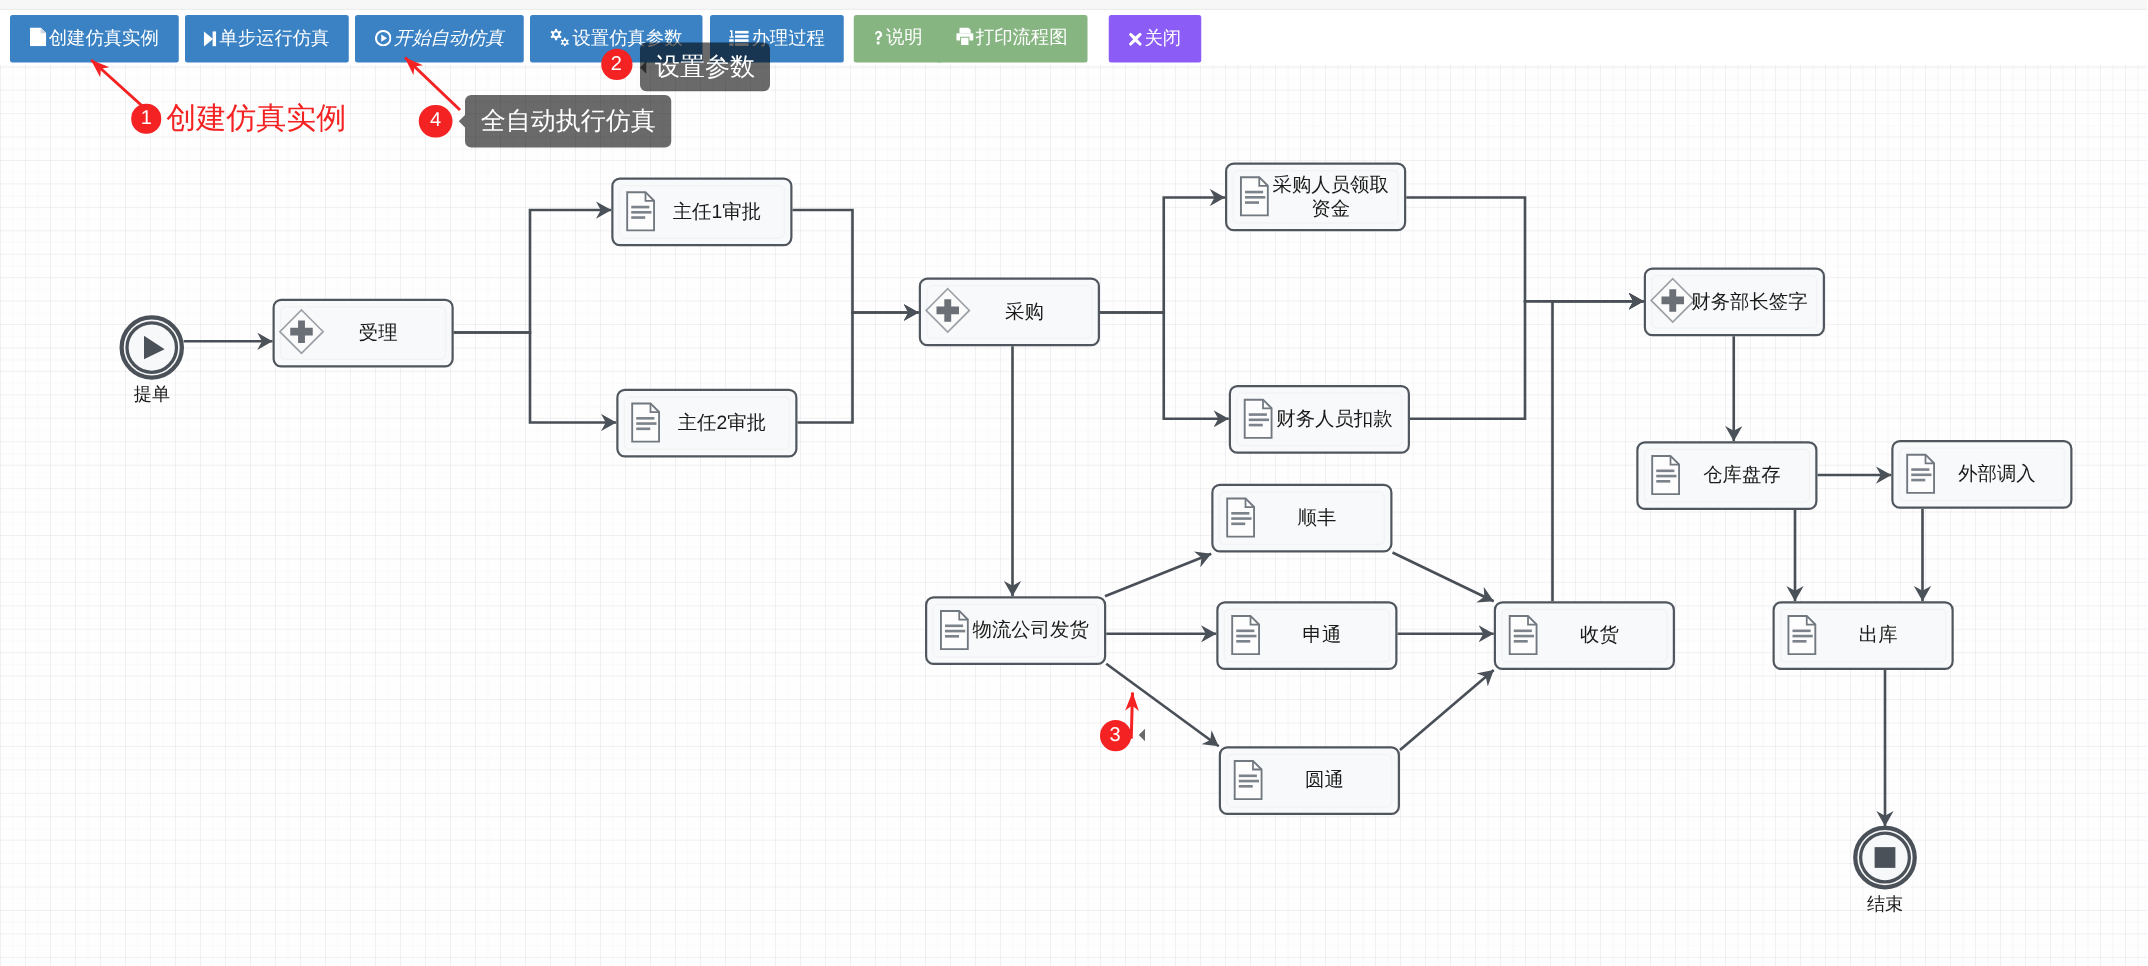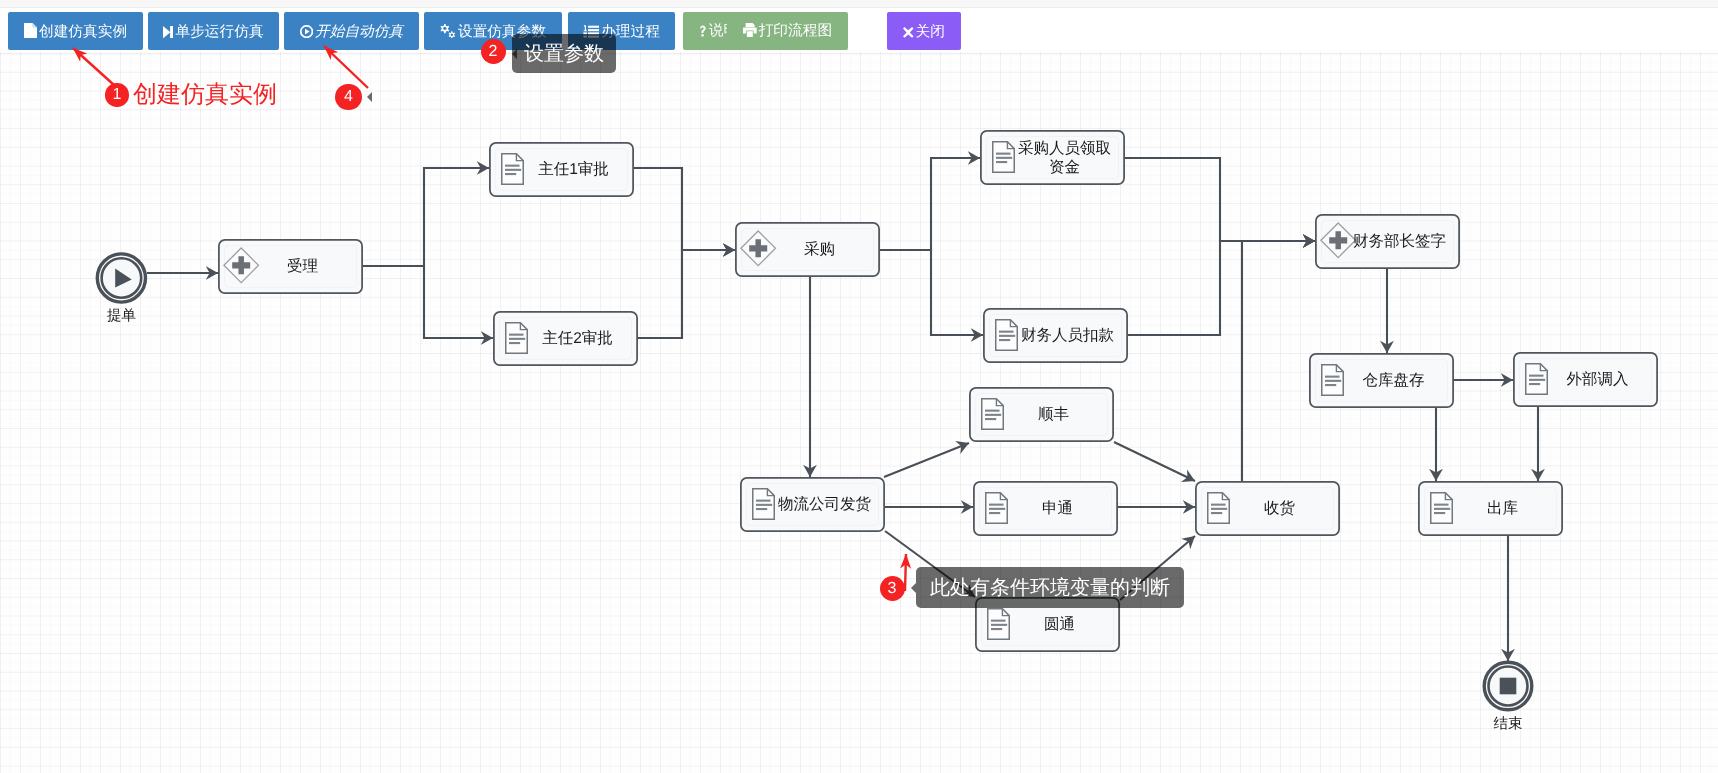--- a/index.html
+++ b/index.html
@@ -316,21 +316,21 @@
               <rect x="0.4" y="7.4" width="3.5" height="2.0"></rect>
               <rect x="0.4" y="10.6" width="3.5" height="2.0"></rect>
               <rect x="5.0" y="7.4" width="11" height="2.1"></rect>
               <rect x="5.0" y="10.6" width="11" height="2.1"></rect>
             </g>
           </svg></span><span>办理过程</span></button>
       <button class="btn green" style="left: 683px; width: 71px;"><span class="ico"><svg width="7.8" height="11.8" viewBox="0 0 7.8 11.8">
             <path d="M1.0,3.4 a2.85,2.85 0 1 1 4.45,2.45 c-0.75,0.45 -1.0,0.85 -1.0,1.5 l0,0.65 l-1.95,0 l0,-0.95 c0,-1.2 0.5,-1.8 1.4,-2.3 c0.6,-0.35 0.85,-0.65 0.85,-1.2 a1.25,1.25 0 0 0 -2.5,0 Z" fill="#fff"></path>
             <rect x="2.45" y="9.2" width="2.2" height="2.3" fill="#fff"></rect>
           </svg></span><span>说明</span></button>
-      <button class="btn green" style="left: 727px; width: 121px;"><span class="ico"><svg width="13.7" height="14" viewBox="0 0 13.7 14">
+      <button class="btn green" style="left: 749px; width: 121px;"><span class="ico"><svg width="13.7" height="14" viewBox="0 0 13.7 14">
             <path d="M2.6,0 L9.6,0 L11.6,2.0 L11.6,4.3 L2.6,4.3 Z" fill="#fff"></path>
             <path d="M0.6,4.6 L13.1,4.6 a0.6,0.6 0 0 1 0.6,0.6 L13.7,9.9 a0.6,0.6 0 0 1 -0.6,0.6 L10.6,10.5 L10.6,7.4 L3.1,7.4 L3.1,10.5 L0.6,10.5 A0.6,0.6 0 0 1 0,9.9 L0,5.2 A0.6,0.6 0 0 1 0.6,4.6 Z" fill="#fff"></path>
             <rect x="3.9" y="8.2" width="5.9" height="5.8" fill="#fff"></rect>
           </svg></span><span>打印流程图</span></button>
       <button class="btn gray" style="left: 887px; width: 74px;"><span class="ico"><svg width="10.5" height="10.8" viewBox="0 0 10.5 10.8">
             <path d="M1.45,0 L5.25,3.3 L9.05,0 L10.5,1.55 L6.95,5.4 L10.5,9.25 L9.05,10.8 L5.25,7.5 L1.45,10.8 L0,9.25 L3.55,5.4 L0,1.55 Z" fill="#fff"></path>
           </svg></span><span>关闭</span></button>
     </div>
   <div id="annots">
       <svg width="1718" height="773" style="position:absolute;left:0;top:0;">
@@ -342,18 +342,18 @@
         <line x1="114" y1="85" x2="73" y2="48" stroke="#f42222" stroke-width="2.4" marker-end="url(#redarrow)"></line>
         <line x1="905" y1="591" x2="906" y2="554" stroke="#f42222" stroke-width="2.4" marker-end="url(#redarrow)"></line>
         <line x1="368" y1="88" x2="324" y2="46" stroke="#f42222" stroke-width="2.4" marker-end="url(#redarrow)"></line>
       </svg>
       <div class="badge" style="left: 105.3px; top: 83.3px; width: 23.4px; height: 23.4px; line-height: 23.4px;">1</div>
       <div class="red-label" style="left: 133px; top: 79px; font-size: 24px;">创建仿真实例</div>
       <div class="badge" style="left: 480.5px; top: 38.5px; width: 25px; height: 25px; line-height: 25px;">2</div>
       <div class="tooltip-box" style="left: 512px; top: 34px; width: 104px; height: 39px;">设置参数</div>
       <div class="tooltip-arrow" style="left: 512px; top: 48.5px;"></div>
       <div class="badge" style="left: 879.5px; top: 575.5px; width: 25px; height: 25px; line-height: 25px;">3</div>
-      <div class="tooltip-box" style="left: 916px; top: 567px; width: 268px; height: 41px;">此处有条件环境变量的判断</div>
       <div class="tooltip-arrow" style="left: 911px; top: 582.5px;"></div>
       <div class="badge" style="left: 335.4px; top: 83.9px; width: 26.2px; height: 26.2px; line-height: 26.2px;">4</div>
+      <div class="tooltip-box" style="left: 372px; top: 76px; width: 165px; height: 42px;">全自动执行仿真</div>
       <div class="tooltip-arrow" style="left: 367px; top: 92px;"></div>
     </div>
 </div>
 
 </body></html>

